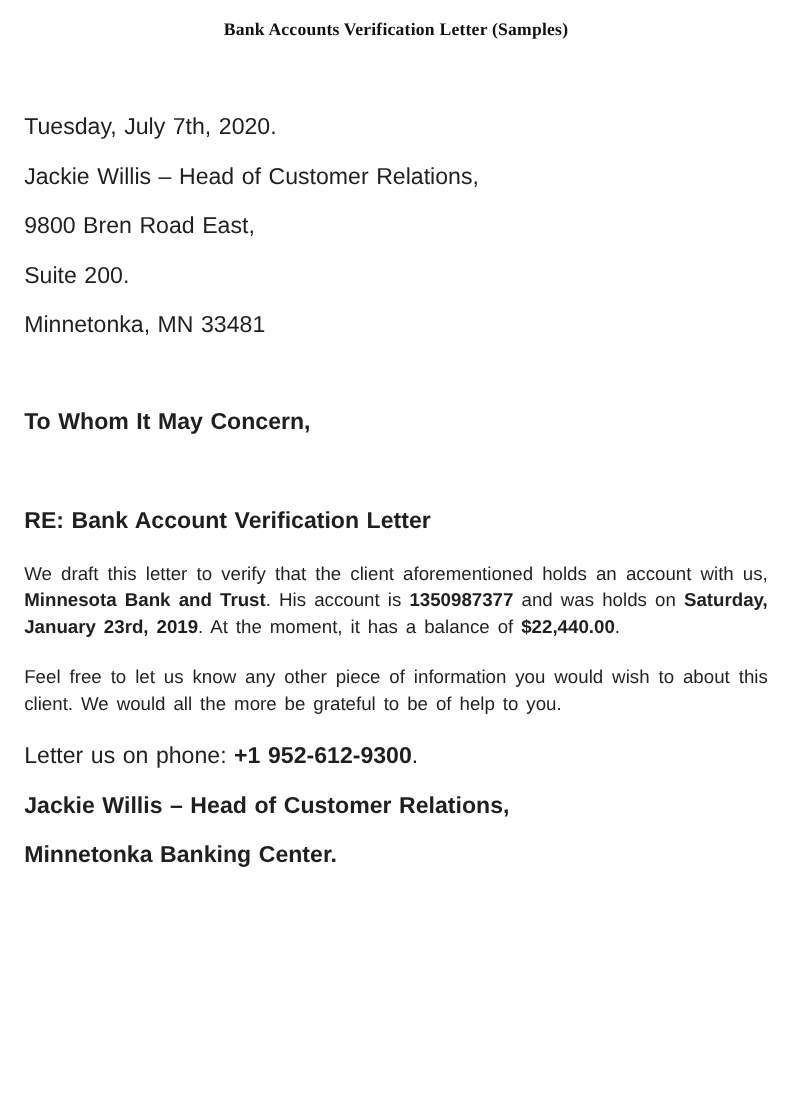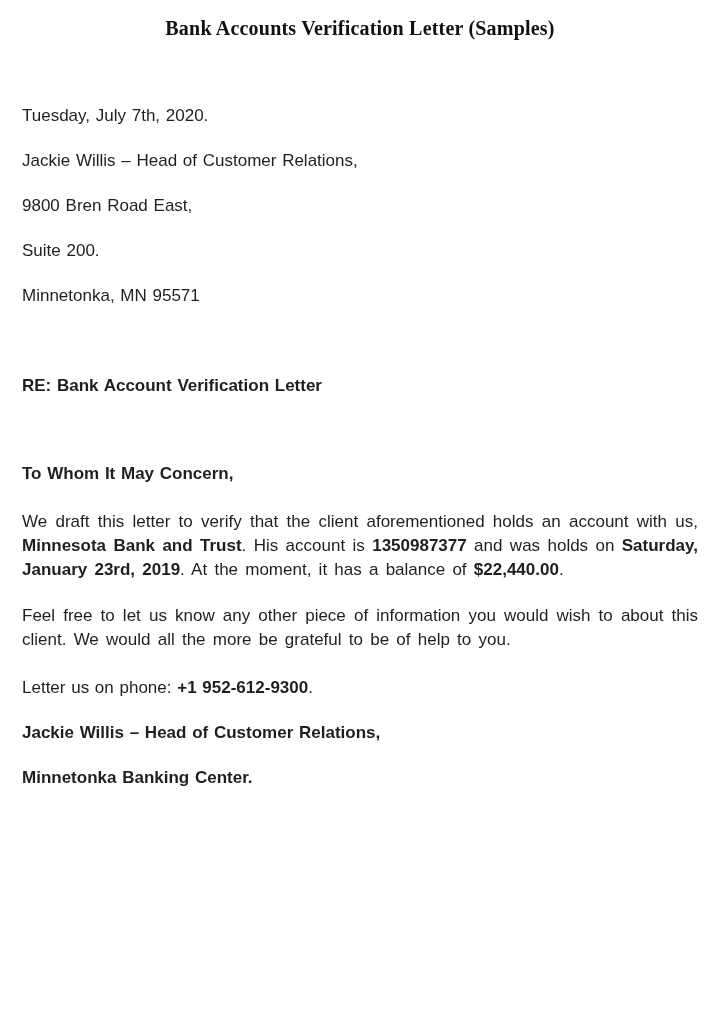--- a/index.html
+++ b/index.html
@@ -15,28 +15,28 @@
   .page {
     width: 720px;
     height: 1013px;
     padding: 0 22px;
     background: var(--bg);
   }
   .title {
     padding-top: 16px;
     font-family: "Liberation Serif", "DejaVu Serif", serif;
     font-weight: 700;
-    font-size: 20px;
+    font-size: 16px;
     line-height: 24px;
     text-align: center;
     color: #111111;
     letter-spacing: 0.2px;
   }
   .line {
-    font-size: 17px;
+    font-size: 21px;
     line-height: 20px;
     word-spacing: 1px;
     white-space: nowrap;
   }
   .date-line   { margin-top: 66px; }
   .addr-block .line { margin-top: 25px; }
   .salutation  { margin-top: 68px; font-weight: 700; }
   .subject     { margin-top: 70px; font-weight: 700; }
   .para {
     font-size: 17px;
@@ -58,26 +58,26 @@
 <div class="page">
 
   <h1 class="title">Bank Accounts Verification Letter (Samples)</h1>
 
   <p class="line date-line">Tuesday, July 7th, 2020.</p>
 
   <div class="addr-block">
       <p class="line">Jackie Willis – Head of Customer Relations,</p>
       <p class="line">9800 Bren Road East,</p>
       <p class="line">Suite 200.</p>
-      <p class="line">Minnetonka, MN 95571</p>
+      <p class="line">Minnetonka, MN 33481</p>
     </div>
 
+  <p class="line salutation">To Whom It May Concern,</p>
+
   <p class="line subject">RE: Bank Account Verification Letter</p>
-
-  <p class="line salutation">To Whom It May Concern,</p>
 
   <p class="para para-account"><span>We draft this letter to verify that the client aforementioned holds an account with us, </span><b>Minnesota Bank and Trust</b><span>. His account is </span><b>1350987377</b><span> and was holds on </span><b>Saturday, January 23rd, 2019</b><span>. At the moment, it has a balance of </span><b>$22,440.00</b><span>.</span></p>
 
   <p class="para para-assist">Feel free to let us know any other piece of information you would wish to about this client. We would all the more be grateful to be of help to you.</p>
 
   <p class="line phone-line"><span>Letter us on phone: </span><b>+1 952-612-9300</b><span>.</span></p>
 
 
   <div class="sig-block">
       <p class="line">Jackie Willis – Head of Customer Relations,</p>

